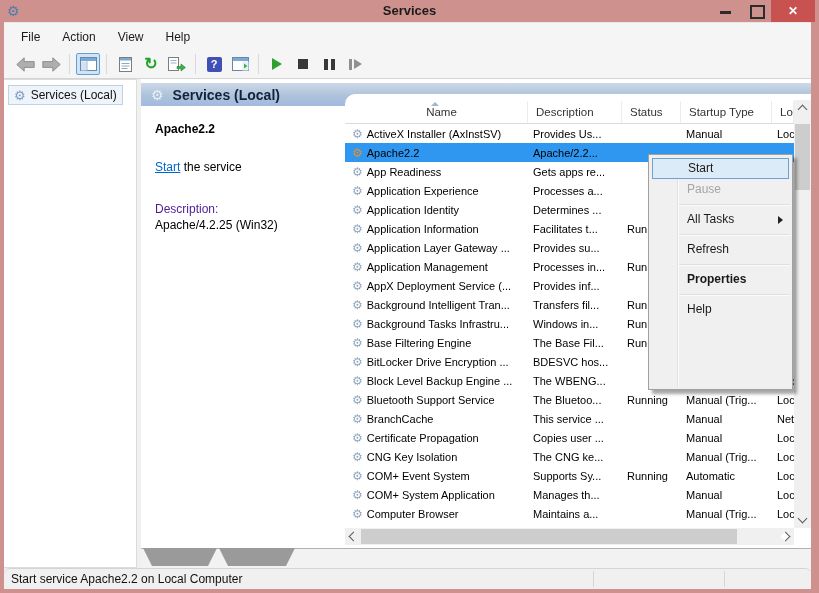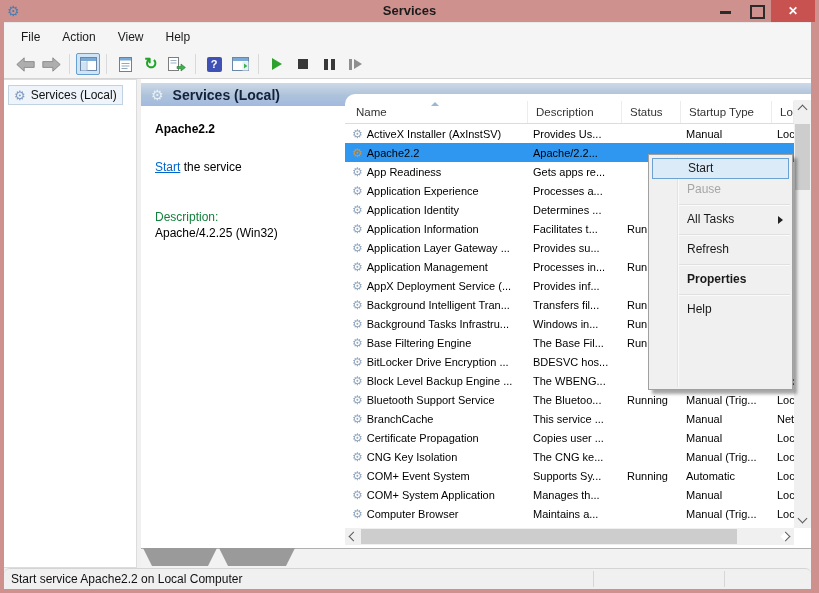--- a/index.html
+++ b/index.html
@@ -55,37 +55,37 @@
   .mmc-header { position:absolute; left:0; right:0; top:4px; height:23px;
                 background:linear-gradient(180deg,#cdd9e8 0%,#adc2da 55%,#a2badf 100%);
                 display:flex; align-items:center; padding-left:10px; gap:9px; }
   .mmc-header .hdr-gear { color:#e9eff6; font-size:14px; line-height:14px; }
   .mmc-title { font-size:14px; font-weight:bold; color:#14213a; }
 
   .info { position:absolute; left:0; top:27px; width:204px; padding:16px 10px 0 14px; }
   .svc-name { font-size:12px; font-weight:bold; color:#000; }
   .svc-action { margin-top:24px; font-size:12px; color:#000; }
   .svc-action a { color:#0066cc; text-decoration:underline; }
-  .desc-label { margin-top:36px; font-size:12px; color:#15803d; }
+  .desc-label { margin-top:28px; font-size:12px; color:#4c1d95; }
   .desc-text { margin-top:2px; font-size:12px; color:#000; }
 
   
   .list-panel { position:absolute; left:204px; right:0; top:15px; bottom:20px;
                 background:#fff; border-radius:10px 0 0 0; overflow:hidden; }
   .ltable { position:absolute; left:0; top:7px; right:17px; }
   .lheader { display:flex; height:23px; border-bottom:1px solid #dcdcdc; position:relative; }
   .hcell { font-size:11.5px; color:#333; padding:5px 0 0 8px; border-right:1px solid #ececec;
            overflow:hidden; white-space:nowrap; position:relative; }
   .hcell.c-name { padding-left:11px; }
   .sort-up { position:absolute; left:86px; top:1px; width:0; height:0;
              border-left:4px solid transparent; border-right:4px solid transparent; border-bottom:4px solid #9ab8d4; }
   .lrow { display:flex; height:19px; align-items:center; }
   .lrow.selected { background:#2f97f0; }
   .cell { font-size:11px; color:#000; white-space:nowrap; overflow:hidden; padding-left:5px; flex:none; }
-  .c-name { width:183px; } .c-desc { width:94px; } .c-status { width:59px; }
+  .c-name { width:183px;text-align:center; } .c-desc { width:94px; } .c-status { width:59px; }
   .c-startup { width:91px; } .c-log { width:22px; }
   .name-cell { display:flex; align-items:center; padding-left:7px; gap:4px; }
   .row-gear { color:#93a8bf; font-size:12px; line-height:12px; flex:none; }
   .lrow.selected .row-gear { color:#e0912f; }
 
   
   .vscroll { position:absolute; top:6px; right:0; bottom:20px; width:17px; background:#f0f0f0; }
   .vthumb { position:absolute; top:24px; left:1px; right:1px; height:66px; background:#cdcdcd; }
   .hscroll { position:absolute; left:0; right:17px; bottom:3px; height:17px; background:#f0f0f0; }
   .hthumb { position:absolute; left:16px; top:1px; bottom:1px; width:376px; background:#cdcdcd; }

